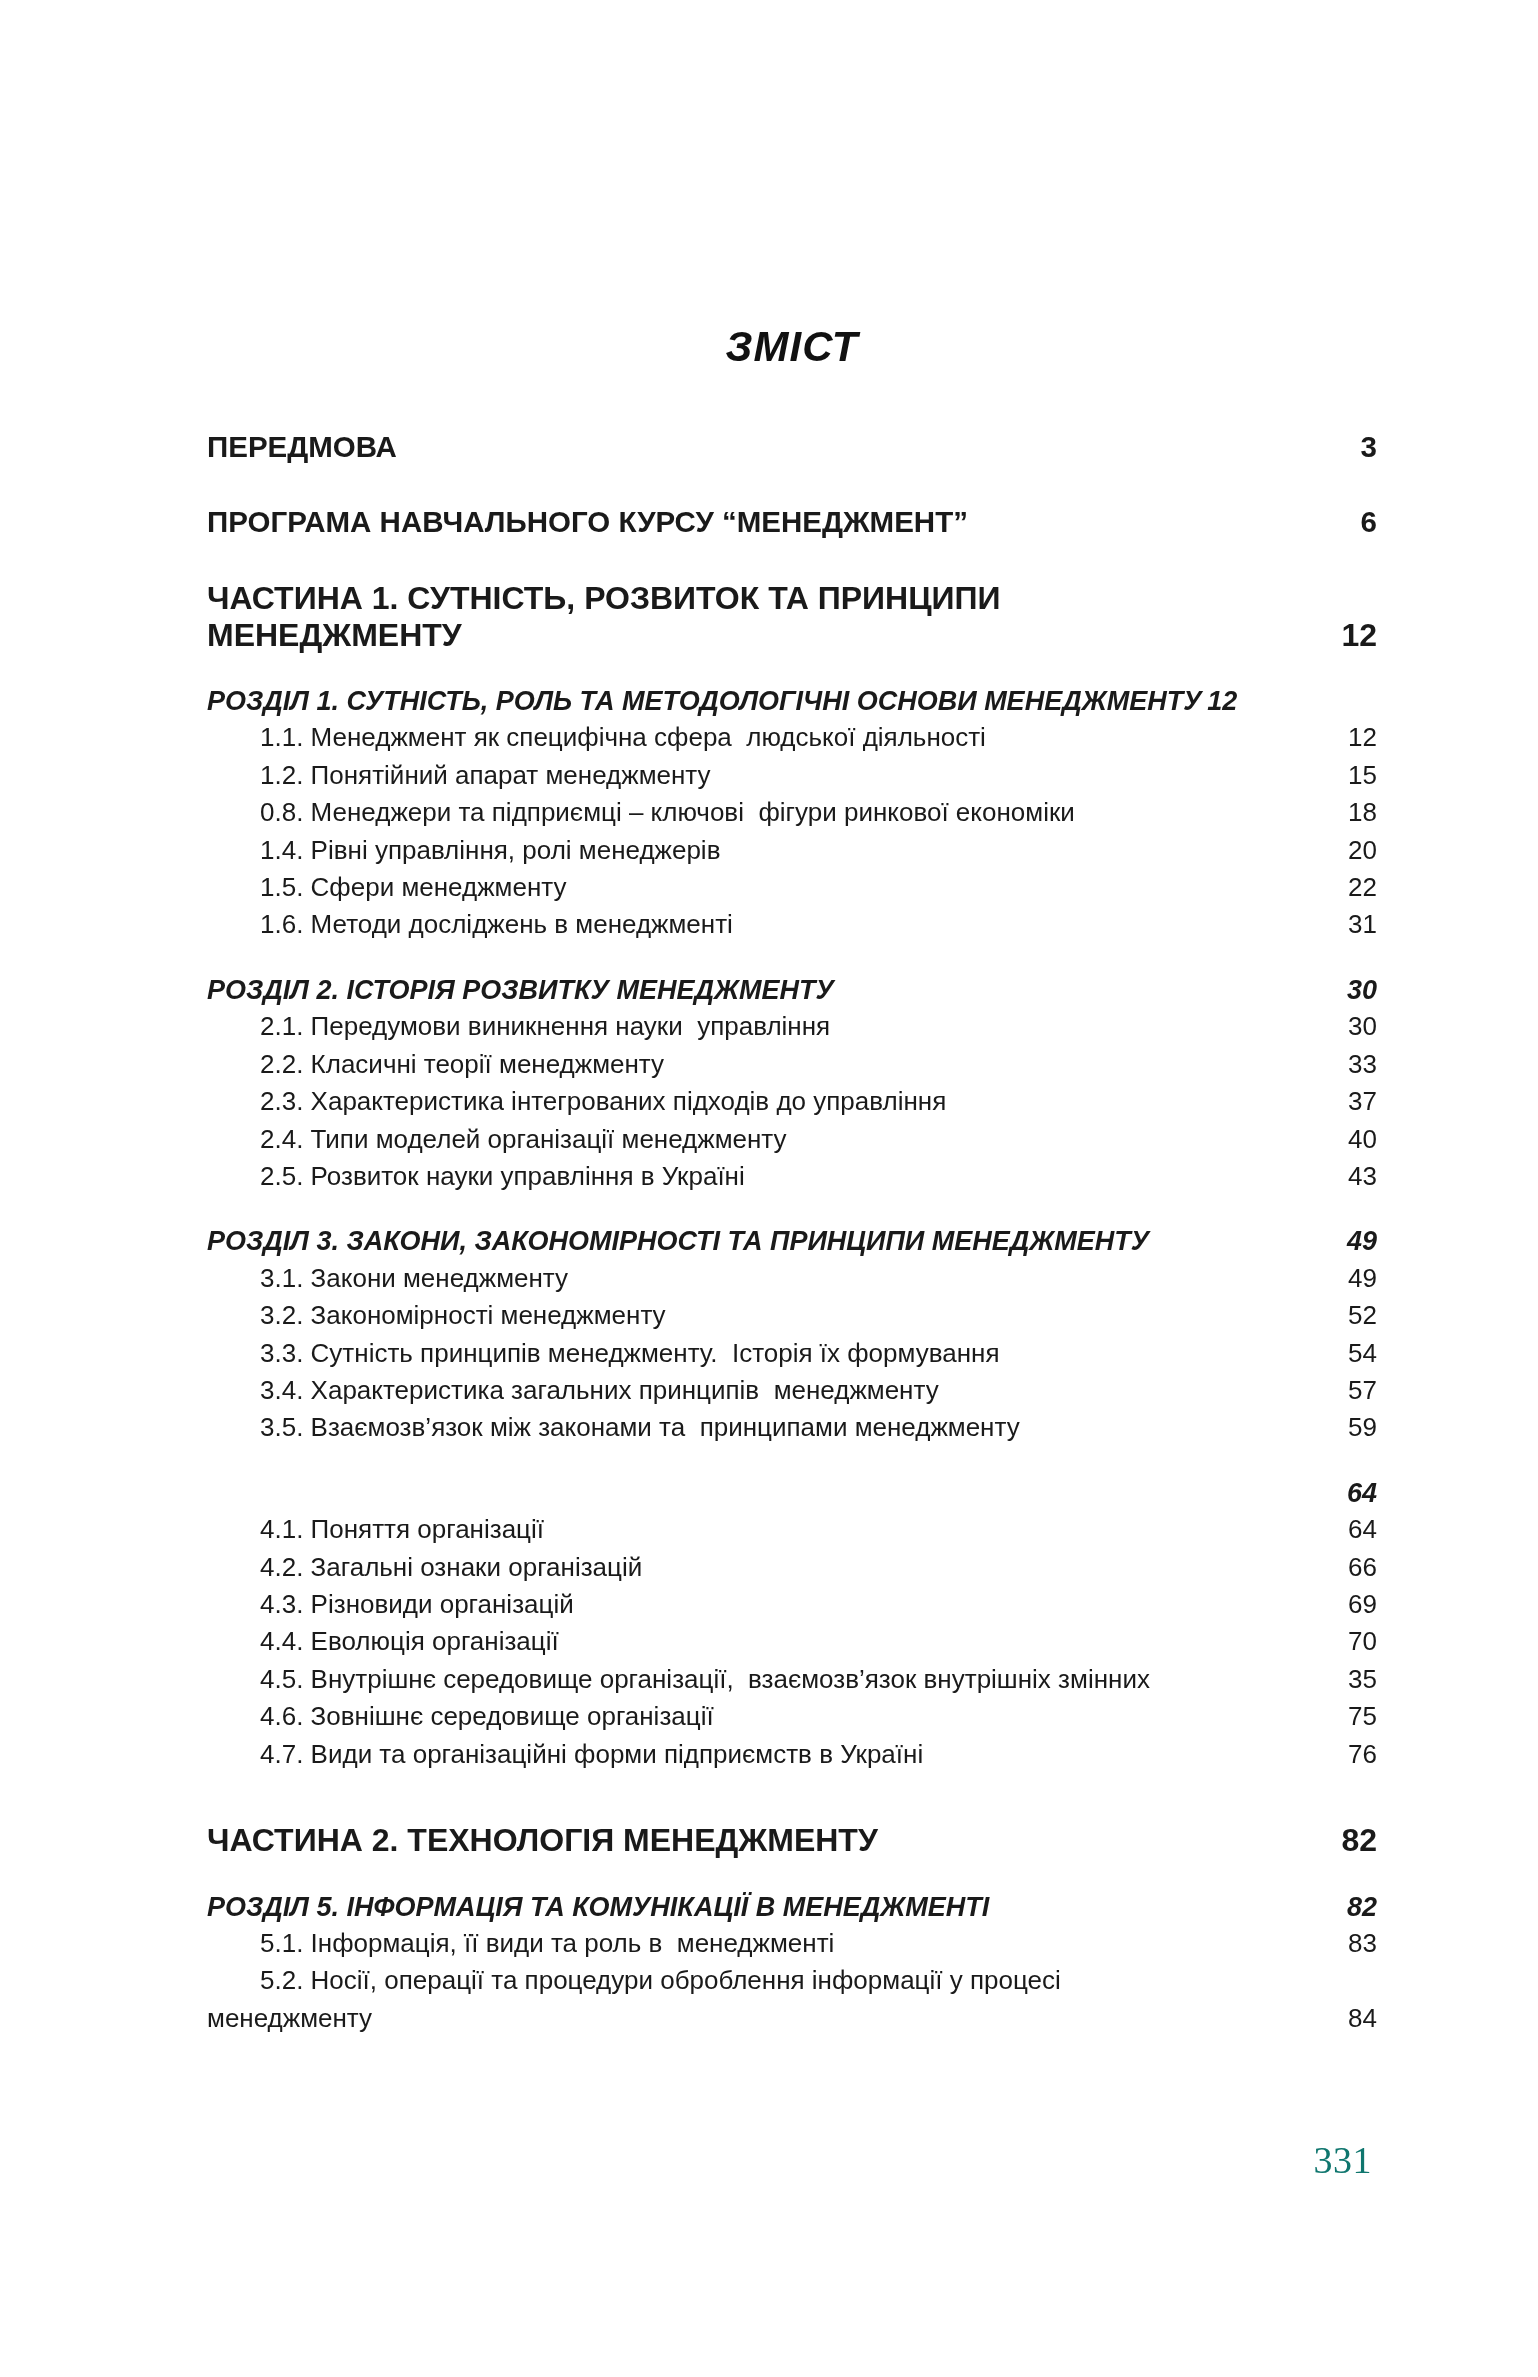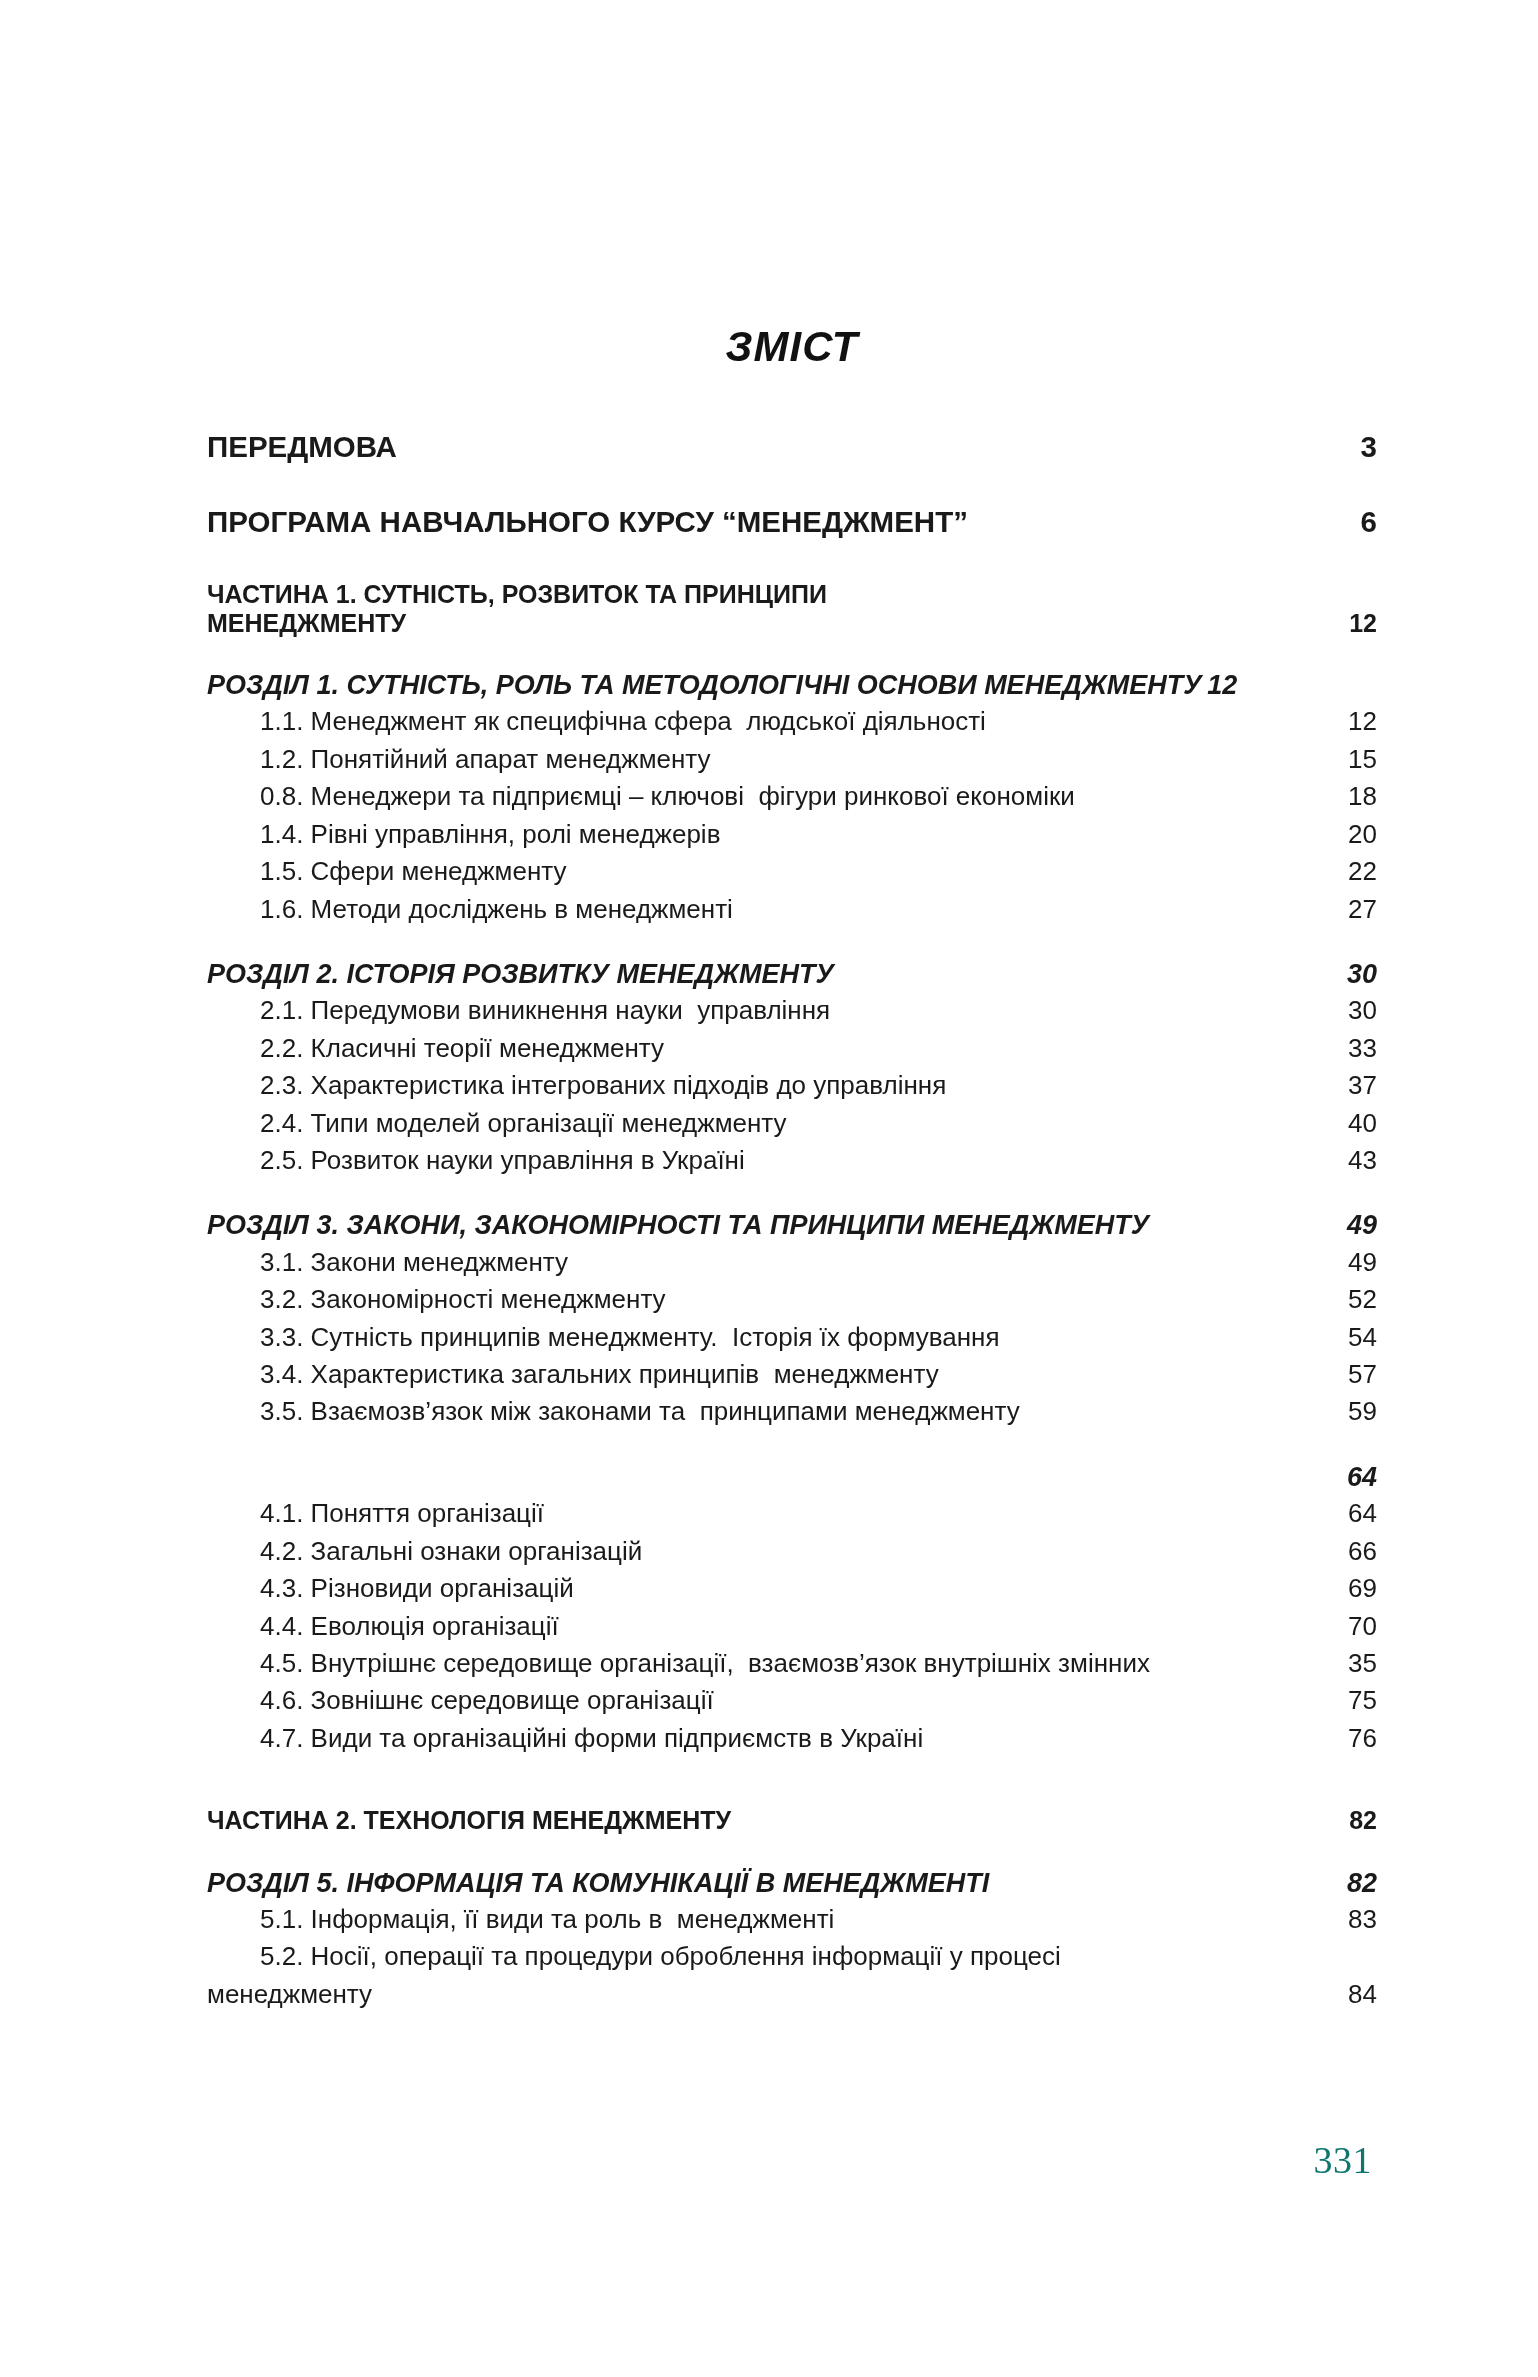--- a/index.html
+++ b/index.html
@@ -81,21 +81,21 @@
   .lvl-front {
     font-size: 29.5px;
     font-weight: bold;
     margin-bottom: 42px;
     line-height: 1.12;
   }
   .lvl-front .leader::before { letter-spacing: 1.5px; }
 
   
   .lvl-part {
-    font-size: 25px;
+    font-size: 32px;
     font-weight: bold;
     line-height: 1.14;
     margin-bottom: 32px;
   }
   .lvl-part .head-line {
     white-space: pre-wrap;
   }
   .lvl-part .leader::before { letter-spacing: 1.5px; }
 
   
@@ -197,21 +197,21 @@
       <span class="pg">20</span>
     </div>
     <div class="row lvl-sub">
       <span class="txt">1.5. Сфери менеджменту</span>
       <span class="leader"></span>
       <span class="pg">22</span>
     </div>
     <div class="row lvl-sub">
       <span class="txt">1.6. Методи досліджень в менеджменті</span>
       <span class="leader"></span>
-      <span class="pg">27</span>
+      <span class="pg">31</span>
     </div>
 
     <div class="row lvl-chapter">
       <span class="txt">РОЗДІЛ 2. ІСТОРІЯ РОЗВИТКУ МЕНЕДЖМЕНТУ</span>
       <span class="leader"></span>
       <span class="pg">30</span>
     </div>
     <div class="row lvl-sub">
       <span class="txt">2.1. Передумови виникнення науки  управління</span>
       <span class="leader"></span>

